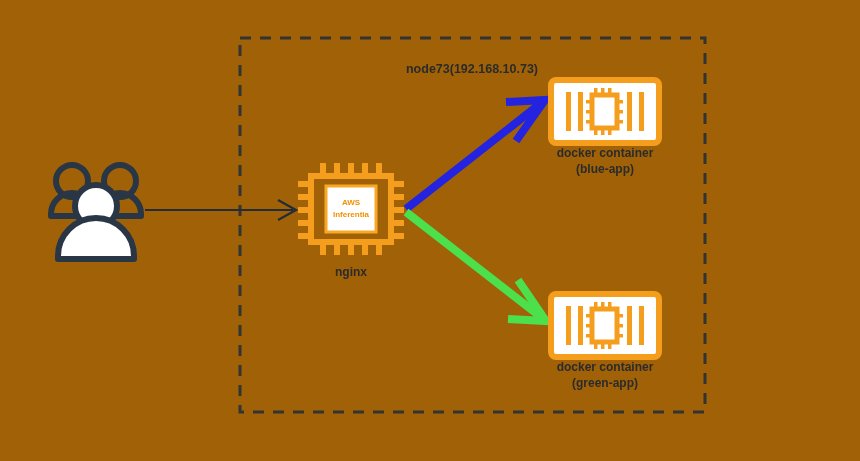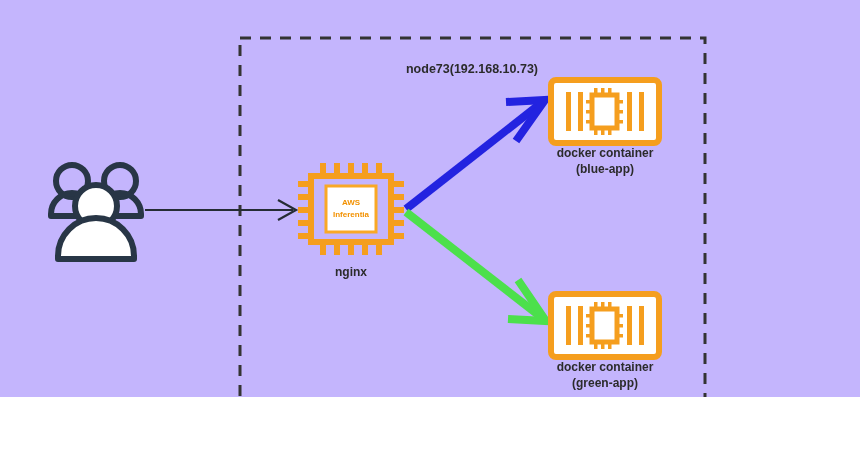--- a/index.html
+++ b/index.html
@@ -6,22 +6,22 @@
     margin: 0;
     padding: 0;
     background: #ffffff;
   }
   body {
     font-family: "Liberation Sans", sans-serif;
   }
   #canvas {
     position: relative;
     width: 860px;
-    height: 397px;
-    background: #c4b5fd;
+    height: 461px;
+    background: #a16207;
     overflow: hidden;
   }
   #diagram-svg {
     position: absolute;
     top: 0;
     left: 0;
     width: 860px;
     height: 461px;
   }
   .node-label {

